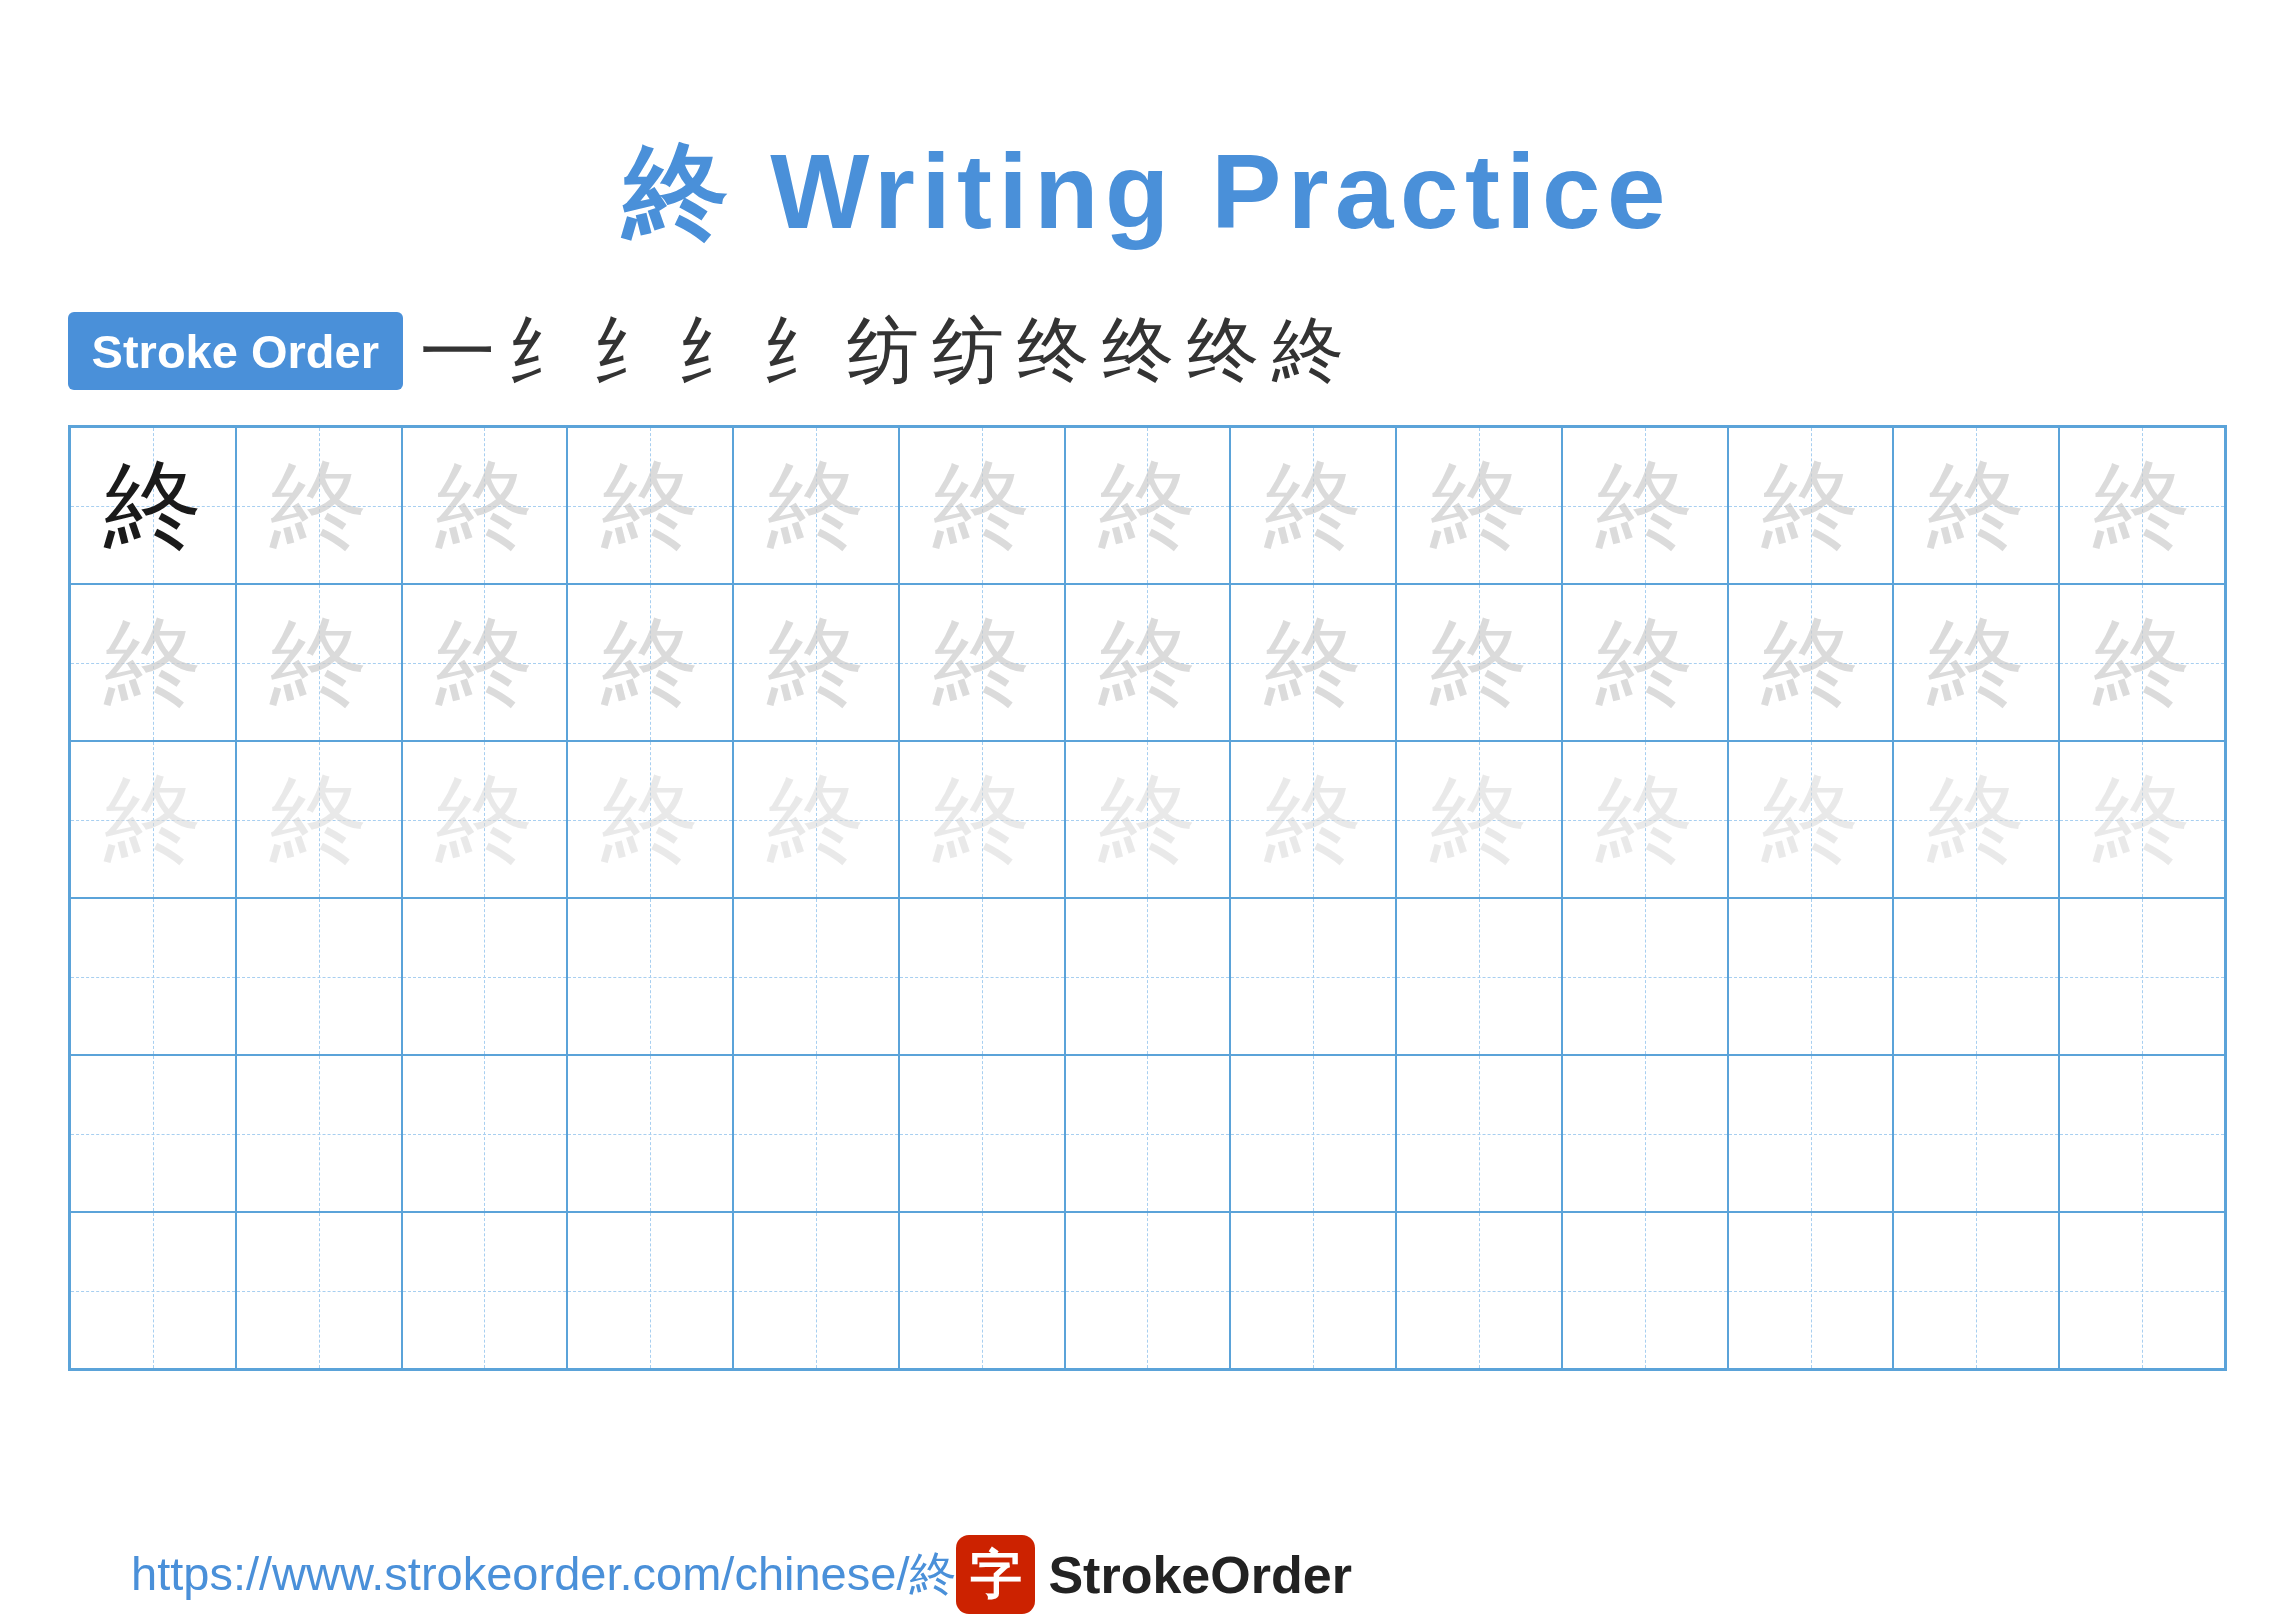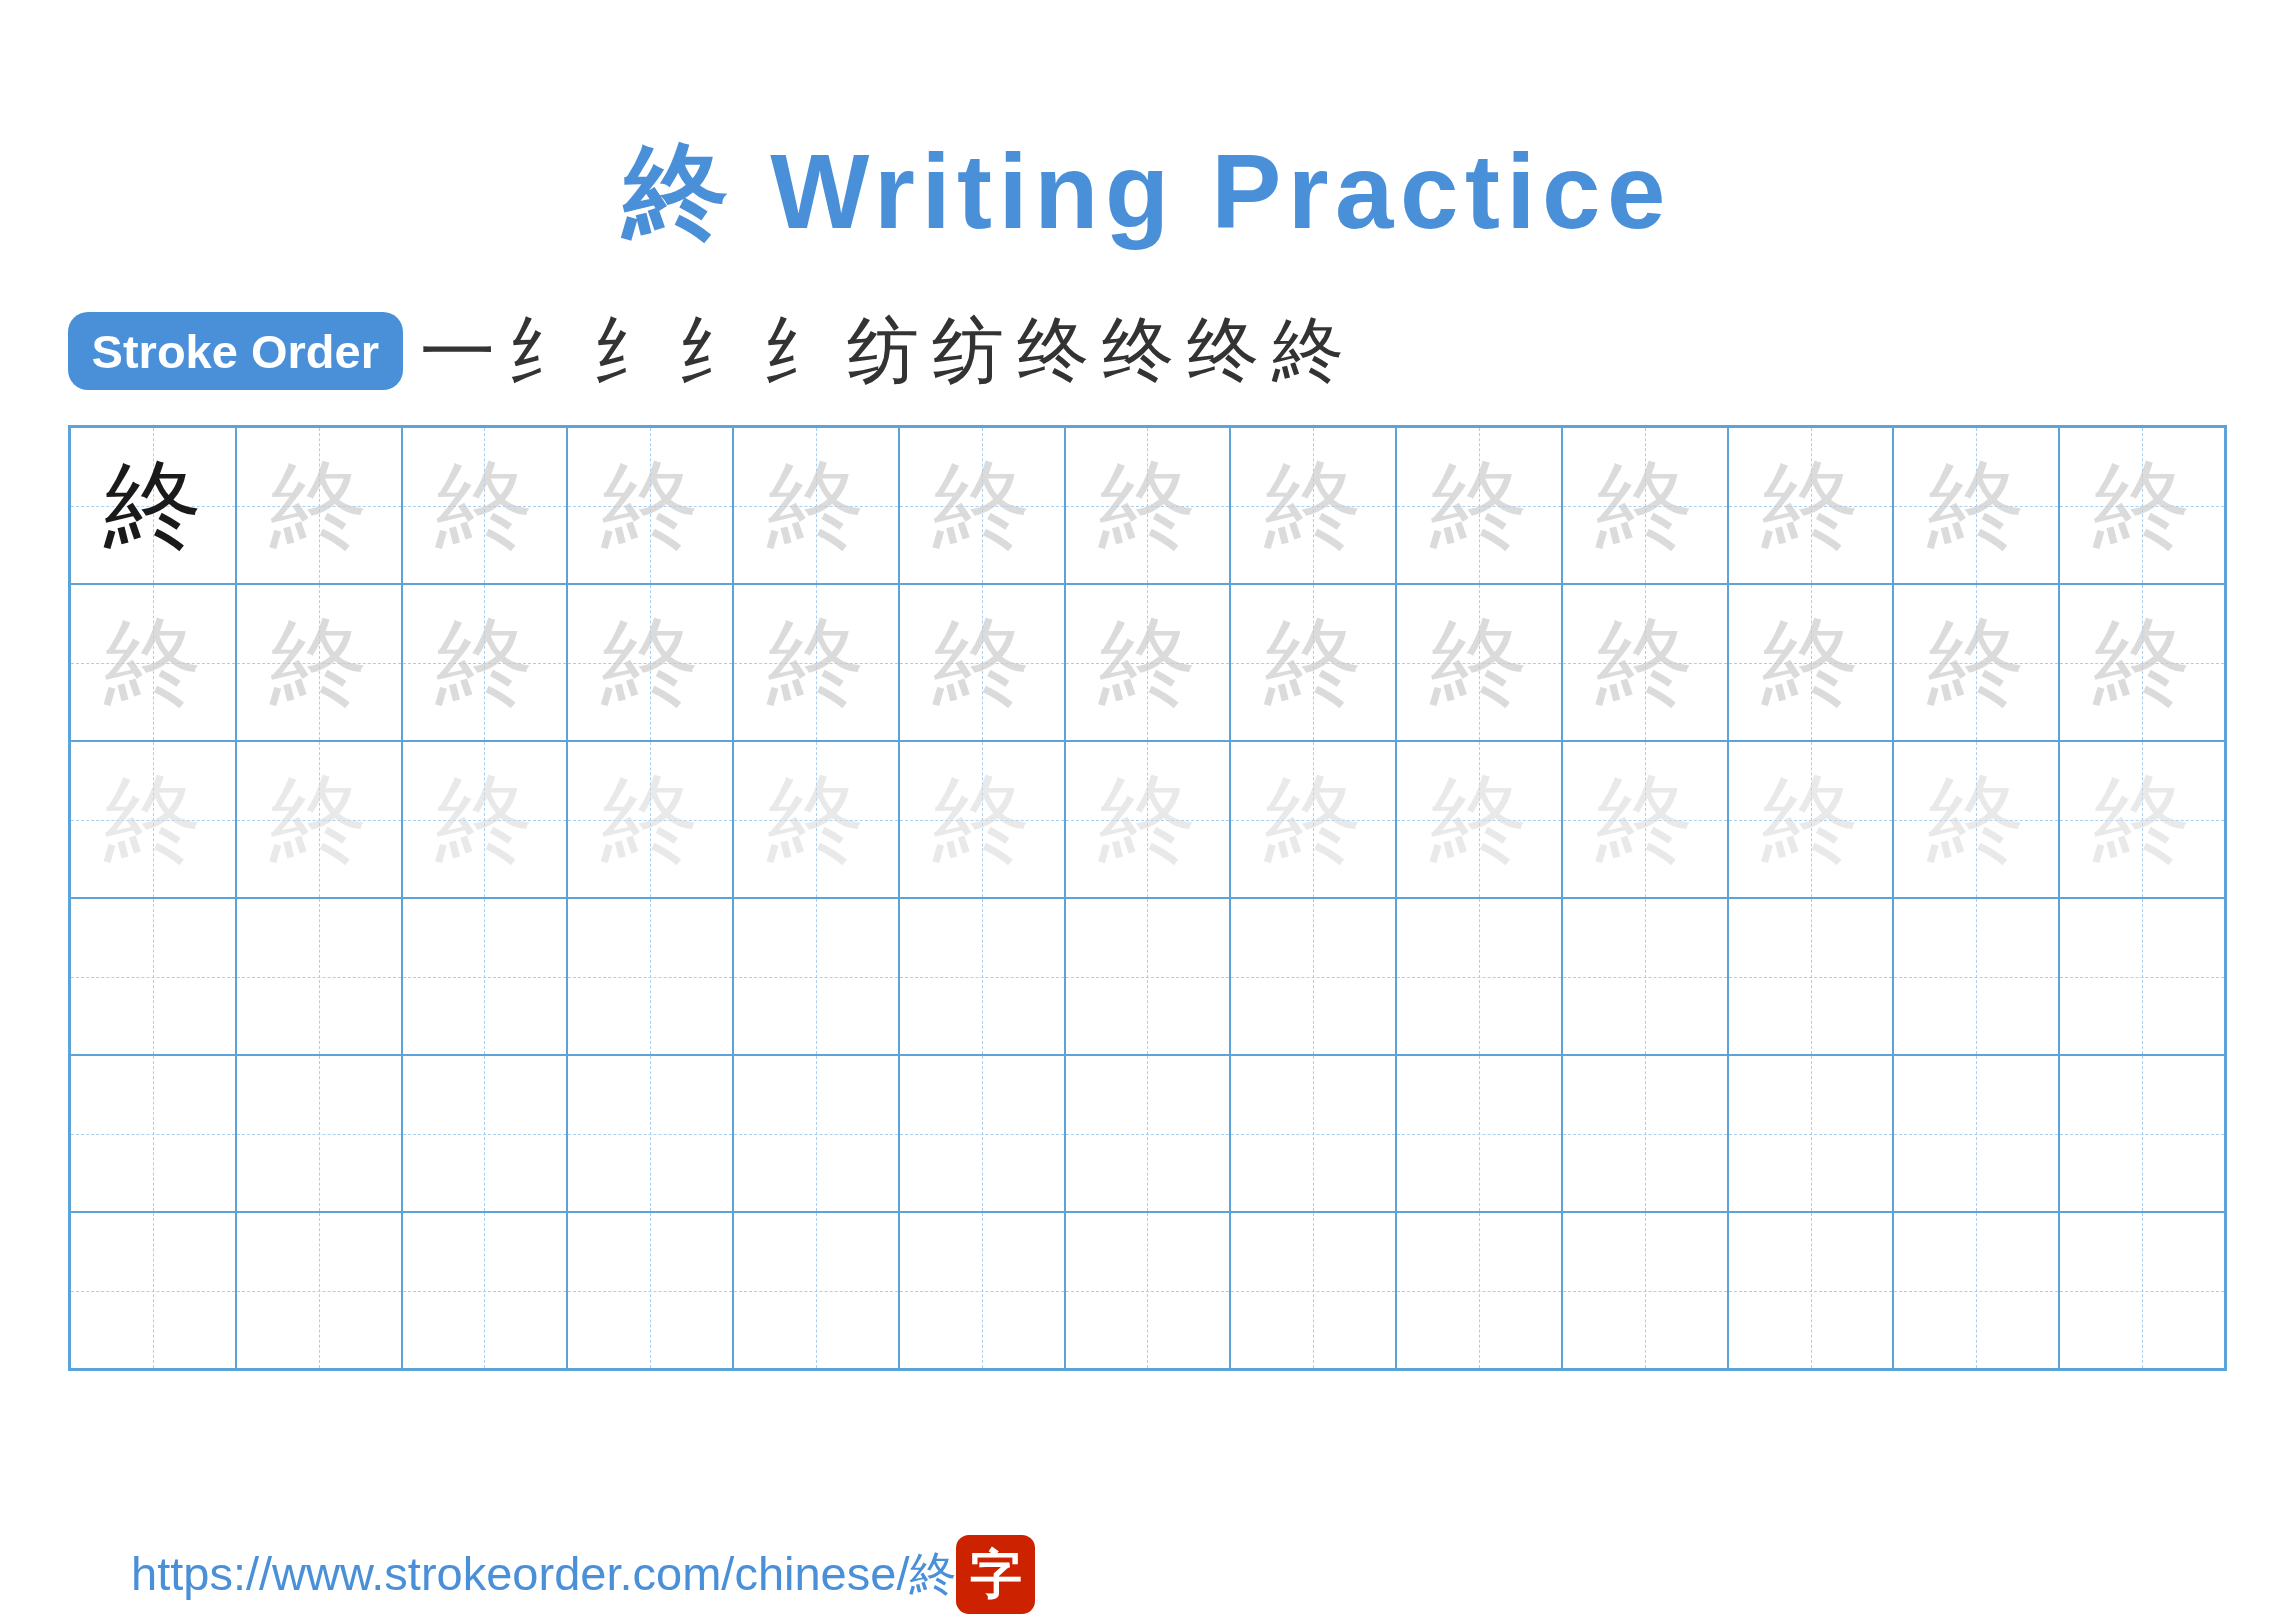--- a/index.html
+++ b/index.html
@@ -40,21 +40,21 @@
       margin-bottom: 26px;
       gap: 19.6px;
     }
 
     .stroke-order-badge {
       background: #4a90d9;
       color: white;
       font-size: 47px;
       font-weight: bold;
       padding: 11.8px 23.6px;
-      border-radius: 20px;
+      border-radius: 6px;
       font-family: Arial, sans-serif;
       white-space: nowrap;
     }
 
     .stroke-steps {
       display: flex;
       align-items: center;
       gap: 13px;
       font-size: 72px;
       color: #222;
@@ -381,17 +381,18 @@
       <div class="grid-cell"></div>
       <div class="grid-cell"></div>
     </div>
 
   </div>
 
   <div class="footer">
     <a class="footer-url" href="#">https://www.strokeorder.com/chinese/終</a>
     <div class="footer-logo">
       <div class="footer-logo-icon">字</div>
+      <span class="footer-logo-text">StrokeOrder</span>
     </div>
   </div>
 
 </div>
 
 
 </body></html>

